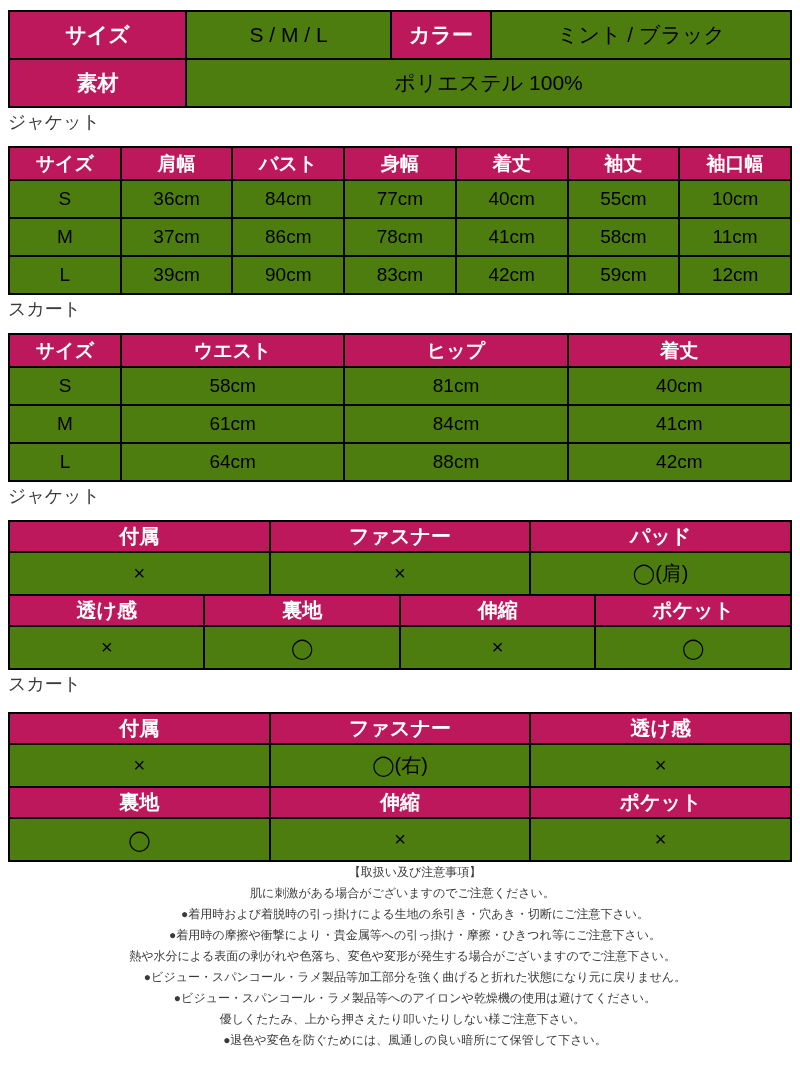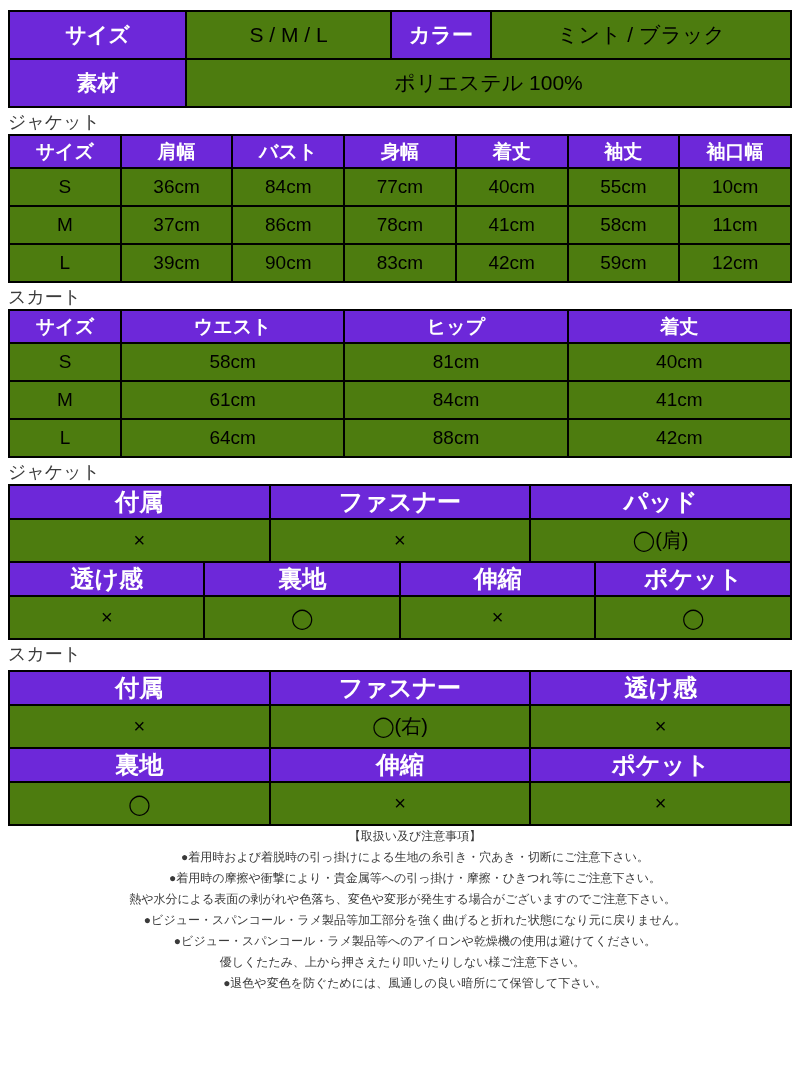--- a/index.html
+++ b/index.html
@@ -10,40 +10,40 @@
     box-sizing:border-box;
   }
   .wrap { padding:10px 8px 0 8px; }
 
   table { border-collapse:collapse; width:784px; table-layout:fixed; }
   th, td {
     border:2px solid #000;
     text-align:center; vertical-align:middle;
     padding:0; overflow:hidden; white-space:nowrap;
   }
-  th { background:#6d28d9; color:#fff; font-weight:bold;margin-left:14px; }
+  th { background:#be185d; color:#fff; font-weight:bold;margin-left:14px; }
   td { background:#4d7c0f; }
 
   
   .top th, .top td { height:46px; font-size:21px; }
   .top col.c1 { width:177px; }
   .top col.c2 { width:205px; }
   .top col.c3 { width:100px; }
 
   
   .size th { height:31px; font-size:19px; }
   .size td { height:36px; font-size:19px; }
 
   
-  .detail th { height:29px; font-size:24px; }
+  .detail th { height:29px; font-size:20px; }
   .detail td { height:41px; font-size:20px; }
 
   .sec-label {
     font-size:18px; color:#3c3c3c;
-    margin:3px 0 1px 0; line-height:22px;
+    margin:3px 0 13px 0; line-height:22px;
   }
   .gap { height:4px; }
 
   .notes {
     font-size:12px; line-height:21px;
     color:#3a3a3a;
     text-align:center;
   }
   .notes div { padding-left:5px; }
   .notes div.ind { padding-left:30px; }
@@ -202,20 +202,21 @@
     <tr>
       <td>◯</td>
       <td>×</td>
       <td>×</td>
     </tr>
   </tbody>
     </table>
 
   <div class="notes">
     <div class="ind">【取扱い及び注意事項】</div>
+    <div>肌に刺激がある場合がございますのでご注意ください。</div>
     <div class="ind">●着用時および着脱時の引っ掛けによる生地の糸引き・穴あき・切断にご注意下さい。</div>
     <div class="ind">●着用時の摩擦や衝撃により・貴金属等への引っ掛け・摩擦・ひきつれ等にご注意下さい。</div>
     <div>熱や水分による表面の剥がれや色落ち、変色や変形が発生する場合がございますのでご注意下さい。</div>
     <div class="ind">●ビジュー・スパンコール・ラメ製品等加工部分を強く曲げると折れた状態になり元に戻りません。</div>
     <div class="ind">●ビジュー・スパンコール・ラメ製品等へのアイロンや乾燥機の使用は避けてください。</div>
     <div>優しくたたみ、上から押さえたり叩いたりしない様ご注意下さい。</div>
     <div class="ind">●退色や変色を防ぐためには、風通しの良い暗所にて保管して下さい。</div>
   </div>
 
 </div>

